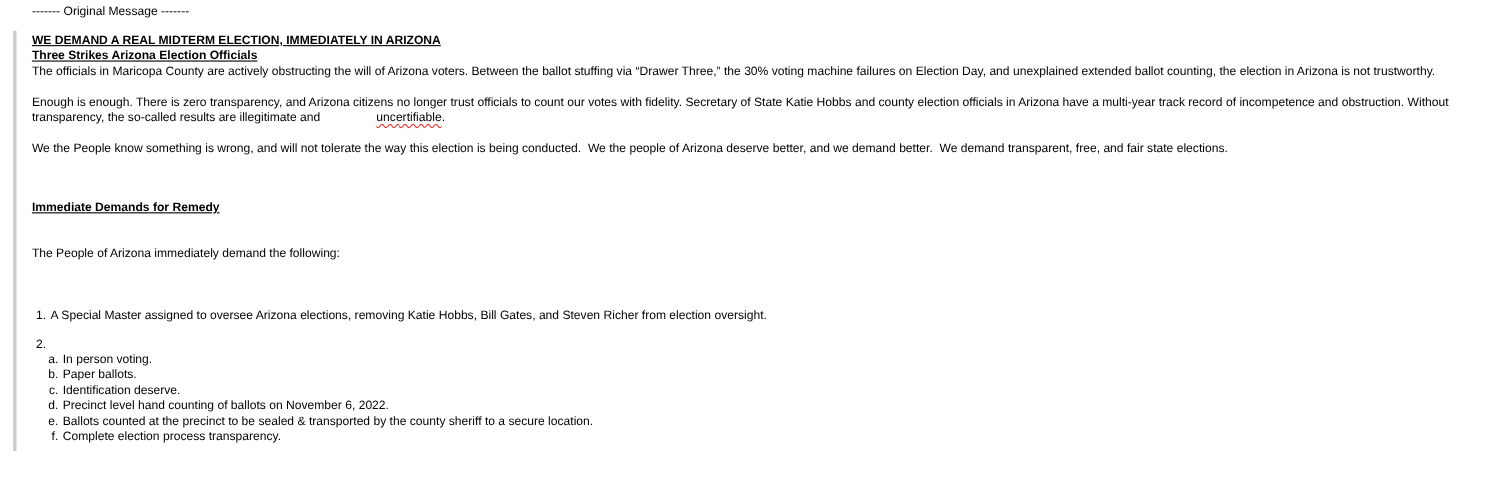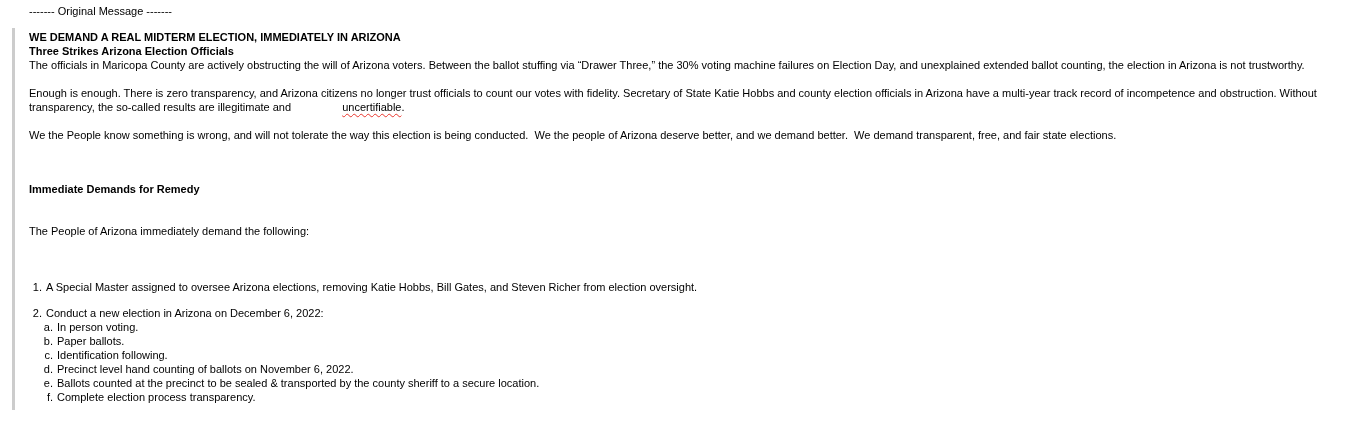--- a/index.html
+++ b/index.html
@@ -26,21 +26,21 @@
     margin-top:10px;
     border-left:3px solid var(--quote-bar);
     padding:2px 2px 6px 14px;
   }
   .para{
     margin-top:14px;
     white-space:pre-wrap;
   }
   .mt12{margin-top:12px;}
   .mt16{}
-  .bold{font-weight:bold;}
+  .bold{font-weight:bold;text-decoration:underline;}
   .misspelled{
     text-decoration:underline;
     text-decoration-style:wavy;
     text-decoration-color:var(--squiggle);
     text-decoration-thickness:1px;
     text-underline-offset:2px;
     margin-left:48px;
   }
   .list{margin-top:14px;}
   .li{
@@ -82,34 +82,33 @@
       <p>The People of Arizona immediately demand the following:</p>
     </div>
 
     <div class="list">
       <div class="li">
         <span class="marker">1.</span>
         <span>A Special Master assigned to oversee Arizona elections, removing Katie Hobbs, Bill Gates, and Steven Richer from election oversight.</span>
       </div>
       <div class="li mt12">
         <span class="marker">2.</span>
-        <span>Conduct a new election in Arizona on December 6, 2022:</span>
       </div>
       <div class="sublist">
         <div class="li">
           <span class="marker">a.</span>
           <span>In person voting.</span>
         </div>
         <div class="li">
           <span class="marker">b.</span>
           <span>Paper ballots.</span>
         </div>
         <div class="li">
           <span class="marker">c.</span>
-          <span>Identification following.</span>
+          <span>Identification deserve.</span>
         </div>
         <div class="li">
           <span class="marker">d.</span>
           <span>Precinct level hand counting of ballots on November 6, 2022.</span>
         </div>
         <div class="li">
           <span class="marker">e.</span>
           <span>Ballots counted at the precinct to be sealed &amp; transported by the county sheriff to a secure location.</span>
         </div>
         <div class="li">

